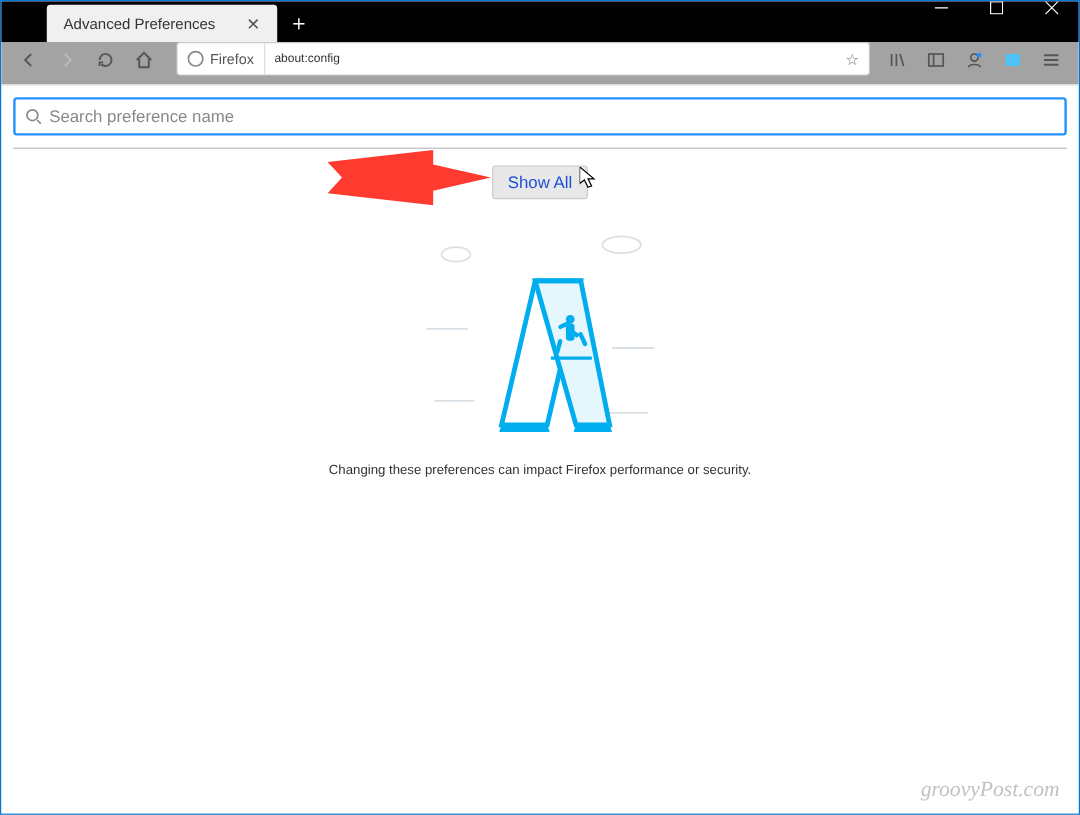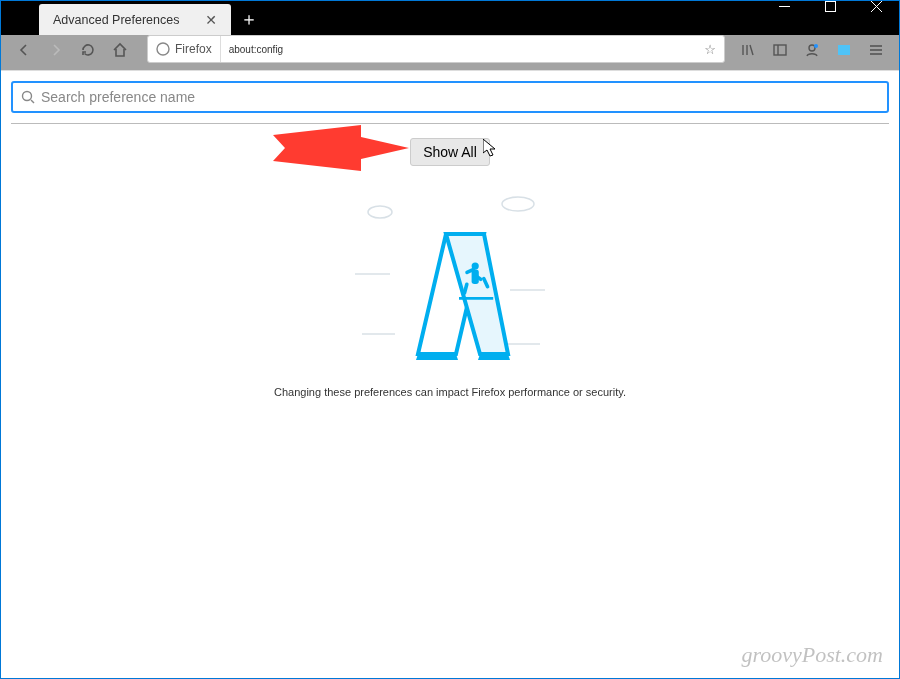--- a/index.html
+++ b/index.html
@@ -16,26 +16,26 @@
 .tbtn.disabled { color: #bbb; }
 .urlbar { flex: 1; height: 28px; display: flex; align-items: center; background: #fff; border: 1px solid #ccc; border-radius: 3px; margin: 0 6px 0 10px; }
 .urlbar-identity { display: flex; align-items: center; padding: 0 8px; gap: 5px; color: #555; border-right: 1px solid #ddd; height: 100%; font-size: 12px; }
 .urlbar-text { flex: 1; padding: 0 8px; color: #333; font-size: 10px; }
 .star { padding: 0 8px; color: #777; }
 .content { padding: 10px 10px 0 10px; }
 .searchbar { height: 32px; border: 2px solid #2292ff; border-radius: 3px; display: flex; align-items: center; padding: 0 8px; gap: 6px; }
 .searchbar input { border: none; outline: none; flex: 1; font-size: 14px; font-family: inherit; background: transparent; }
 .searchbar input::placeholder { color: #888; }
 .hr { height: 1px; background: #bbb; margin: 10px 0 0 0; }
-.showall { display: block; margin: 14px auto 0 auto; padding: 5px 12px; background: #e8e8e8; border: 1px solid #ccc; border-radius: 3px; font-size: 14px; color: #000000; position: relative; }
+.showall { display: block; margin: 14px auto 0 auto; padding: 5px 12px; background: #e8e8e8; border: 1px solid #ccc; border-radius: 3px; font-size: 14px; color: #1d4ed8; position: relative; }
 .cursor-arrow { position: absolute; left: 482px; top: 138px; pointer-events: none; }
 .bigarrow { position: absolute; left: 272px; top: 122px; pointer-events: none; }
 .illus { display: flex; justify-content: center; margin-top: 28px; }
 .warning-text { text-align: center; color: #333; font-size: 11px; margin-top: 22px; }
-.watermark { position: absolute; right: 16px; bottom: 10px; font-family: Georgia, 'Times New Roman', serif; font-style: italic; font-size: 22px; color: rgba(100,100,100,0.4); }
+.watermark { position: absolute; right: 16px; bottom: 10px; font-family: Georgia, 'Times New Roman', serif; font-style: italic; font-size: 18px; color: rgba(100,100,100,0.4); }
 </style>
 </head>
 <body>
 
 <div class="titlebar">
   <div class="tab">
     <span>Advanced Preferences</span>
     <span class="tab-close">✕</span>
   </div>
   <div class="newtab">＋</div>

